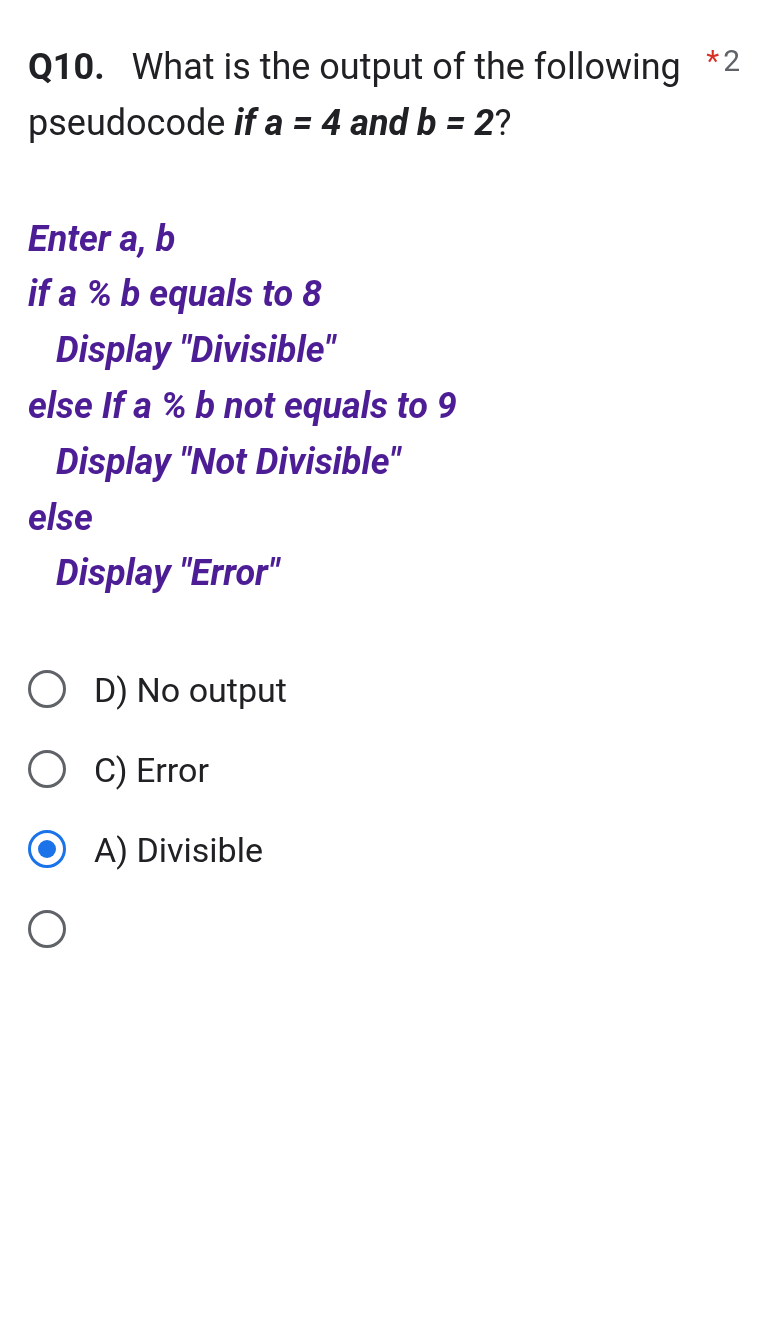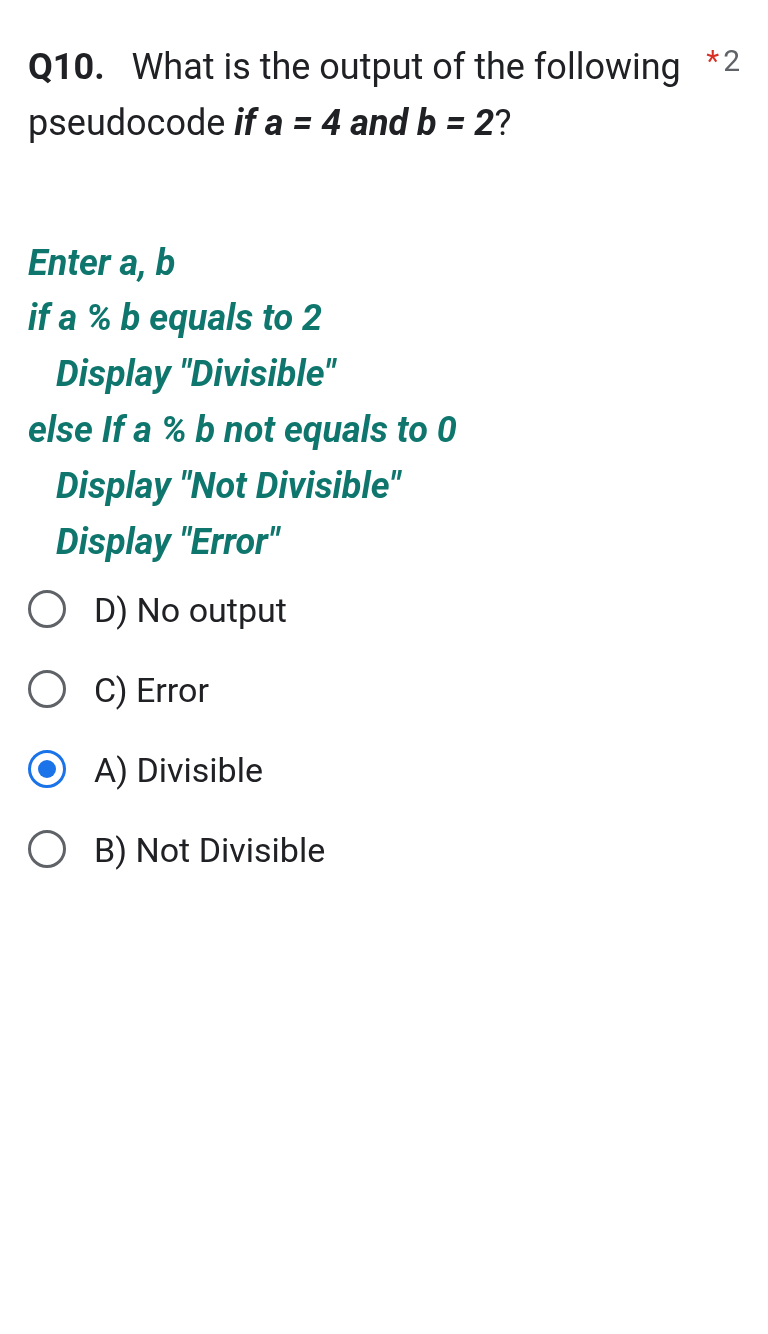--- a/index.html
+++ b/index.html
@@ -8,21 +8,21 @@
     height: 1334px;
     background: #fff;
     font-family: Roboto, Arial, sans-serif;
     color: #202124;
     padding: 40px 28px 0 28px;
     overflow: hidden;
   }
   .question-header {
     display: flex;
     align-items: flex-start;
-    margin-bottom: 84px;
+    margin-bottom: 60px;
   }
   .question-text {
     flex: 1;
     font-size: 36px;
     line-height: 1.55;
     color: #202124;
   }
   .question-text .qnum { font-weight: 700; }
   .question-text .bold { font-weight: 700; font-style: italic; }
   .marker {
@@ -31,21 +31,22 @@
     margin-left: 18px;
     white-space: nowrap;
   }
   .marker .star { color: #d93025; }
   .marker .points { color: #5f6368; margin-left: 4px; }
   .pseudocode {
     font-size: 36px;
     font-style: italic;
     font-weight: 700;
     line-height: 1.55;
-    color: #0f766e;
+    color: #4c1d95;
+    margin-bottom: 48px;
   }
   .pseudocode .indent { padding-left: 28px; display: block; }
   .pseudocode .line { display: block; }
   .options { }
   .option {
     display: flex;
     padding: 20px 0;
     cursor: pointer;
   }
   .radio {
@@ -79,37 +80,37 @@
   <div class="question-text">
     <span class="qnum">Q10.</span>&nbsp;&nbsp;&nbsp;<span>What is the output of the following pseudocode </span><span class="bold">if a = 4 and b = 2</span><span>?</span>
   </div>
   <div class="marker">
     <span class="star">*</span><span class="points">2</span>
   </div>
 </div>
 
 <div class="pseudocode">
   <span class="line">Enter a, b</span>
-  <span class="line">if a % b equals to 2</span>
+  <span class="line">if a % b equals to 8</span>
   <span class="line indent">Display "Divisible"</span>
-  <span class="line">else If a % b not equals to 0</span>
+  <span class="line">else If a % b not equals to 9</span>
   <span class="line indent">Display "Not Divisible"</span>
+  <span class="line">else</span>
   <span class="line indent">Display "Error"</span>
 </div>
 
 <div class="options">
   <div class="option">
     <div class="radio"></div>
     <div class="option-label">D) No output</div>
   </div>
   <div class="option">
     <div class="radio"></div>
     <div class="option-label">C) Error</div>
   </div>
   <div class="option">
     <div class="radio selected"></div>
     <div class="option-label">A) Divisible</div>
   </div>
   <div class="option">
     <div class="radio"></div>
-    <div class="option-label">B) Not Divisible</div>
   </div>
 </div>
 
 </body></html>

